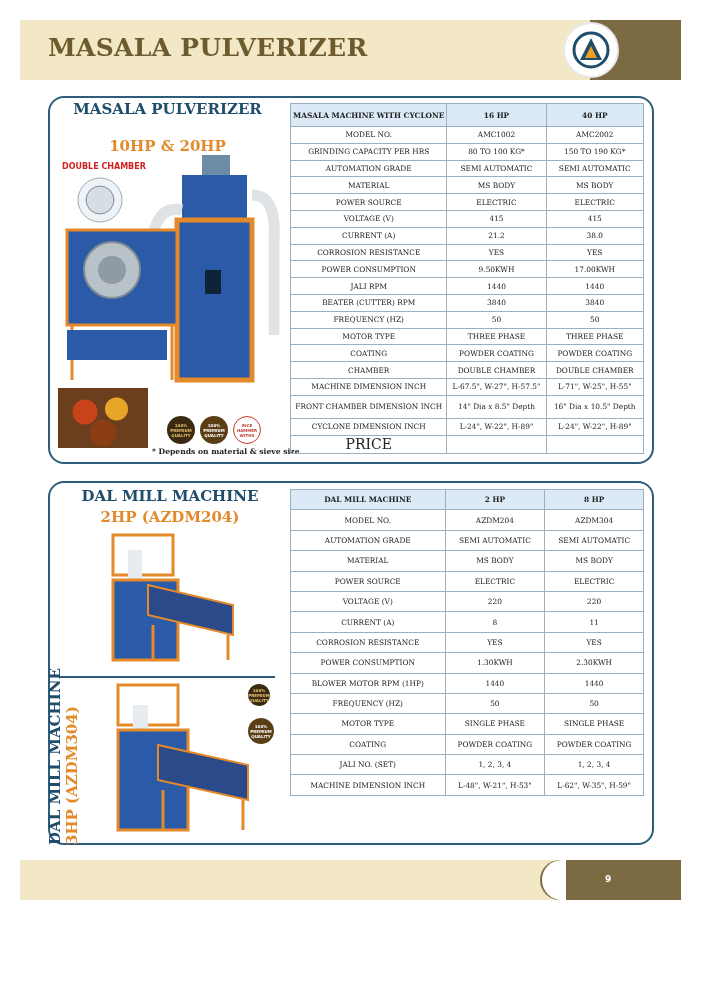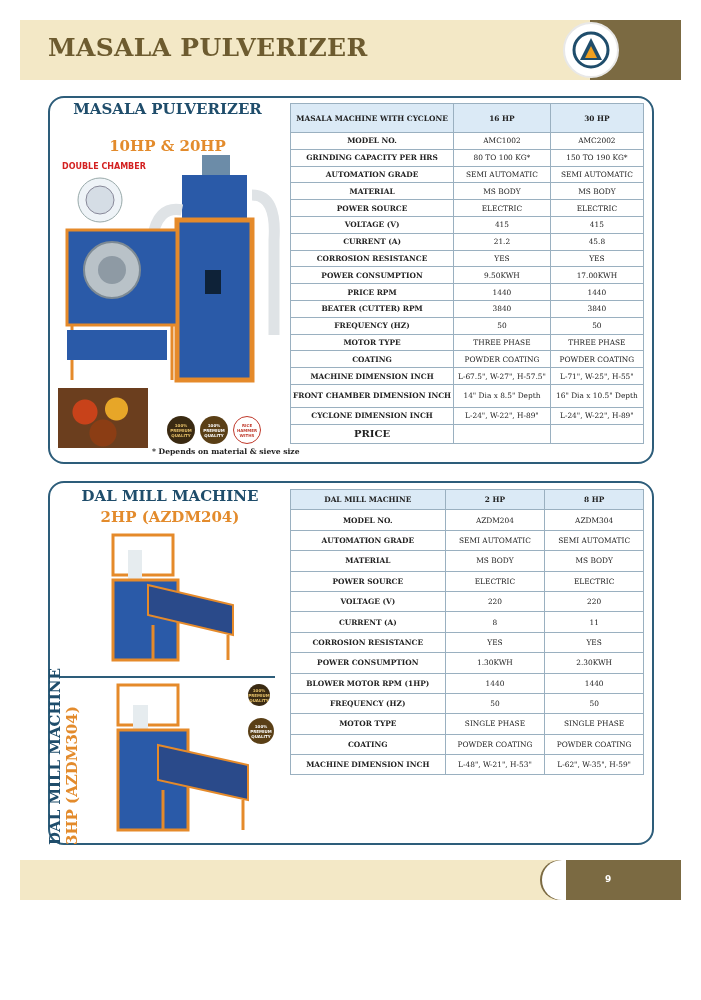--- a/index.html
+++ b/index.html
@@ -12,23 +12,23 @@
   .panel { position: absolute; left: 48px; width: 606px; border: 2px solid #2d5d7a; border-radius: 16px; background: #fff; }
   .panel1 { top: 96px; height: 368px; }
   .panel2 { top: 481px; height: 364px; }
 
   .ptitle { position: absolute; text-align: center; font-weight: bold; font-family: "DejaVu Serif", serif; }
   .navy { color: #1f4d6b; }
   .orange { color: #e38b2c; }
 
   table.spec { position: absolute; border-collapse: collapse; font-family: "DejaVu Serif", serif; font-size: 7.4px; color: #222; }
   table.spec td { border: 1px solid #9ab0c0; text-align: center; padding: 0 2px; white-space: nowrap; }
-  table.spec td.lab { font-weight: bold; }
+  table.spec td.lab { font-weight: normal; }
   table.spec tr.head td { background: #dbeaf6; font-weight: bold; }
-  table.spec tr.price td.lab { font-size: 10px; }
+  table.spec tr.price td.lab { font-size: 14px; }
 
   .machine-img { position: absolute; }
   .footer-band { position: absolute; left: 20px; top: 860px; width: 661px; height: 40px; background: #f3e8c6; }
   .footer-dark { position: absolute; left: 540px; top: 860px; width: 141px; height: 40px; background: #7b6a42; border-radius: 20px 0 0 20px; }
   .footer-notch { position: absolute; left: 542px; top: 860px; width: 24px; height: 40px; background: #fff; border-radius: 20px 0 0 20px; }
   .page-num { position: absolute; left: 605px; top: 874px; font-size: 9px; color: #fff; font-weight: bold; font-family: "DejaVu Sans", sans-serif; }
   .badge { position: absolute; width: 28px; height: 28px; border-radius: 50%; display:flex; align-items:center; justify-content:center; font-size: 4px; font-weight:bold; text-align:center; font-family: "DejaVu Sans", sans-serif; }
 </style>
 </head>
 <body>
@@ -82,24 +82,24 @@
   </div>
 <div style="position:absolute; left:152px; top:447px; font-size:7.6px; font-weight:bold; color:#222;">* Depends on material &amp; sieve size</div>
 
 <table class="spec" id="masala-table" style="left:290px; top:103px; width:354px;">
   <colgroup>
       <col style="width:155px">
       <col style="width:100px">
       <col style="width:99px">
     </colgroup>
   <tbody>
-      <tr class="head" style="height: 29px;">
+      <tr class="head" style="height: 23px;">
         <td class="lab">MASALA MACHINE WITH CYCLONE</td>
         <td>16 HP</td>
-        <td>30 HP</td>
+        <td>40 HP</td>
       </tr>
       <tr style="height: 16.8px;">
         <td class="lab">MODEL NO.</td>
         <td>AMC1002</td>
         <td>AMC2002</td>
       </tr>
       <tr style="height: 16.8px;">
         <td class="lab">GRINDING CAPACITY PER HRS</td>
         <td>80 TO 100 KG*</td>
         <td>150 TO 190 KG*</td>
@@ -120,34 +120,34 @@
         <td>ELECTRIC</td>
       </tr>
       <tr style="height: 16.8px;">
         <td class="lab">VOLTAGE (V)</td>
         <td>415</td>
         <td>415</td>
       </tr>
       <tr style="height: 16.8px;">
         <td class="lab">CURRENT (A)</td>
         <td>21.2</td>
-        <td>45.8</td>
+        <td>38.0</td>
       </tr>
       <tr style="height: 16.8px;">
         <td class="lab">CORROSION RESISTANCE</td>
         <td>YES</td>
         <td>YES</td>
       </tr>
       <tr style="height: 16.8px;">
         <td class="lab">POWER CONSUMPTION</td>
         <td>9.50KWH</td>
         <td>17.00KWH</td>
       </tr>
       <tr style="height: 16.8px;">
-        <td class="lab">PRICE RPM</td>
+        <td class="lab">JALI RPM</td>
         <td>1440</td>
         <td>1440</td>
       </tr>
       <tr style="height: 16.8px;">
         <td class="lab">BEATER (CUTTER) RPM</td>
         <td>3840</td>
         <td>3840</td>
       </tr>
       <tr style="height: 16.8px;">
         <td class="lab">FREQUENCY (HZ)</td>
@@ -156,20 +156,25 @@
       </tr>
       <tr style="height: 16.8px;">
         <td class="lab">MOTOR TYPE</td>
         <td>THREE PHASE</td>
         <td>THREE PHASE</td>
       </tr>
       <tr style="height: 16.8px;">
         <td class="lab">COATING</td>
         <td>POWDER COATING</td>
         <td>POWDER COATING</td>
+      </tr>
+      <tr style="height: 16.8px;">
+        <td class="lab">CHAMBER</td>
+        <td>DOUBLE CHAMBER</td>
+        <td>DOUBLE CHAMBER</td>
       </tr>
       <tr style="height: 16.8px;">
         <td class="lab">MACHINE DIMENSION INCH</td>
         <td>L-67.5", W-27", H-57.5"</td>
         <td>L-71", W-25", H-55"</td>
       </tr>
       <tr style="height: 23px;">
         <td class="lab">FRONT CHAMBER DIMENSION INCH</td>
         <td>14" Dia x 8.5" Depth</td>
         <td>16" Dia x 10.5" Depth</td>
@@ -289,20 +294,25 @@
         <td class="lab">MOTOR TYPE</td>
         <td>SINGLE PHASE</td>
         <td>SINGLE PHASE</td>
       </tr>
       <tr style="height: 20.4px;">
         <td class="lab">COATING</td>
         <td>POWDER COATING</td>
         <td>POWDER COATING</td>
       </tr>
       <tr style="height: 20.4px;">
+        <td class="lab">JALI NO. (SET)</td>
+        <td>1,  2,  3,  4</td>
+        <td>1,  2,  3,  4</td>
+      </tr>
+      <tr style="height: 20.4px;">
         <td class="lab">MACHINE DIMENSION INCH</td>
         <td>L-48", W-21", H-53"</td>
         <td>L-62", W-35", H-59"</td>
       </tr>
     </tbody>
 </table>
 
 <div class="footer-band"></div>
 <div class="footer-dark"></div>
 <div class="footer-notch"></div>

